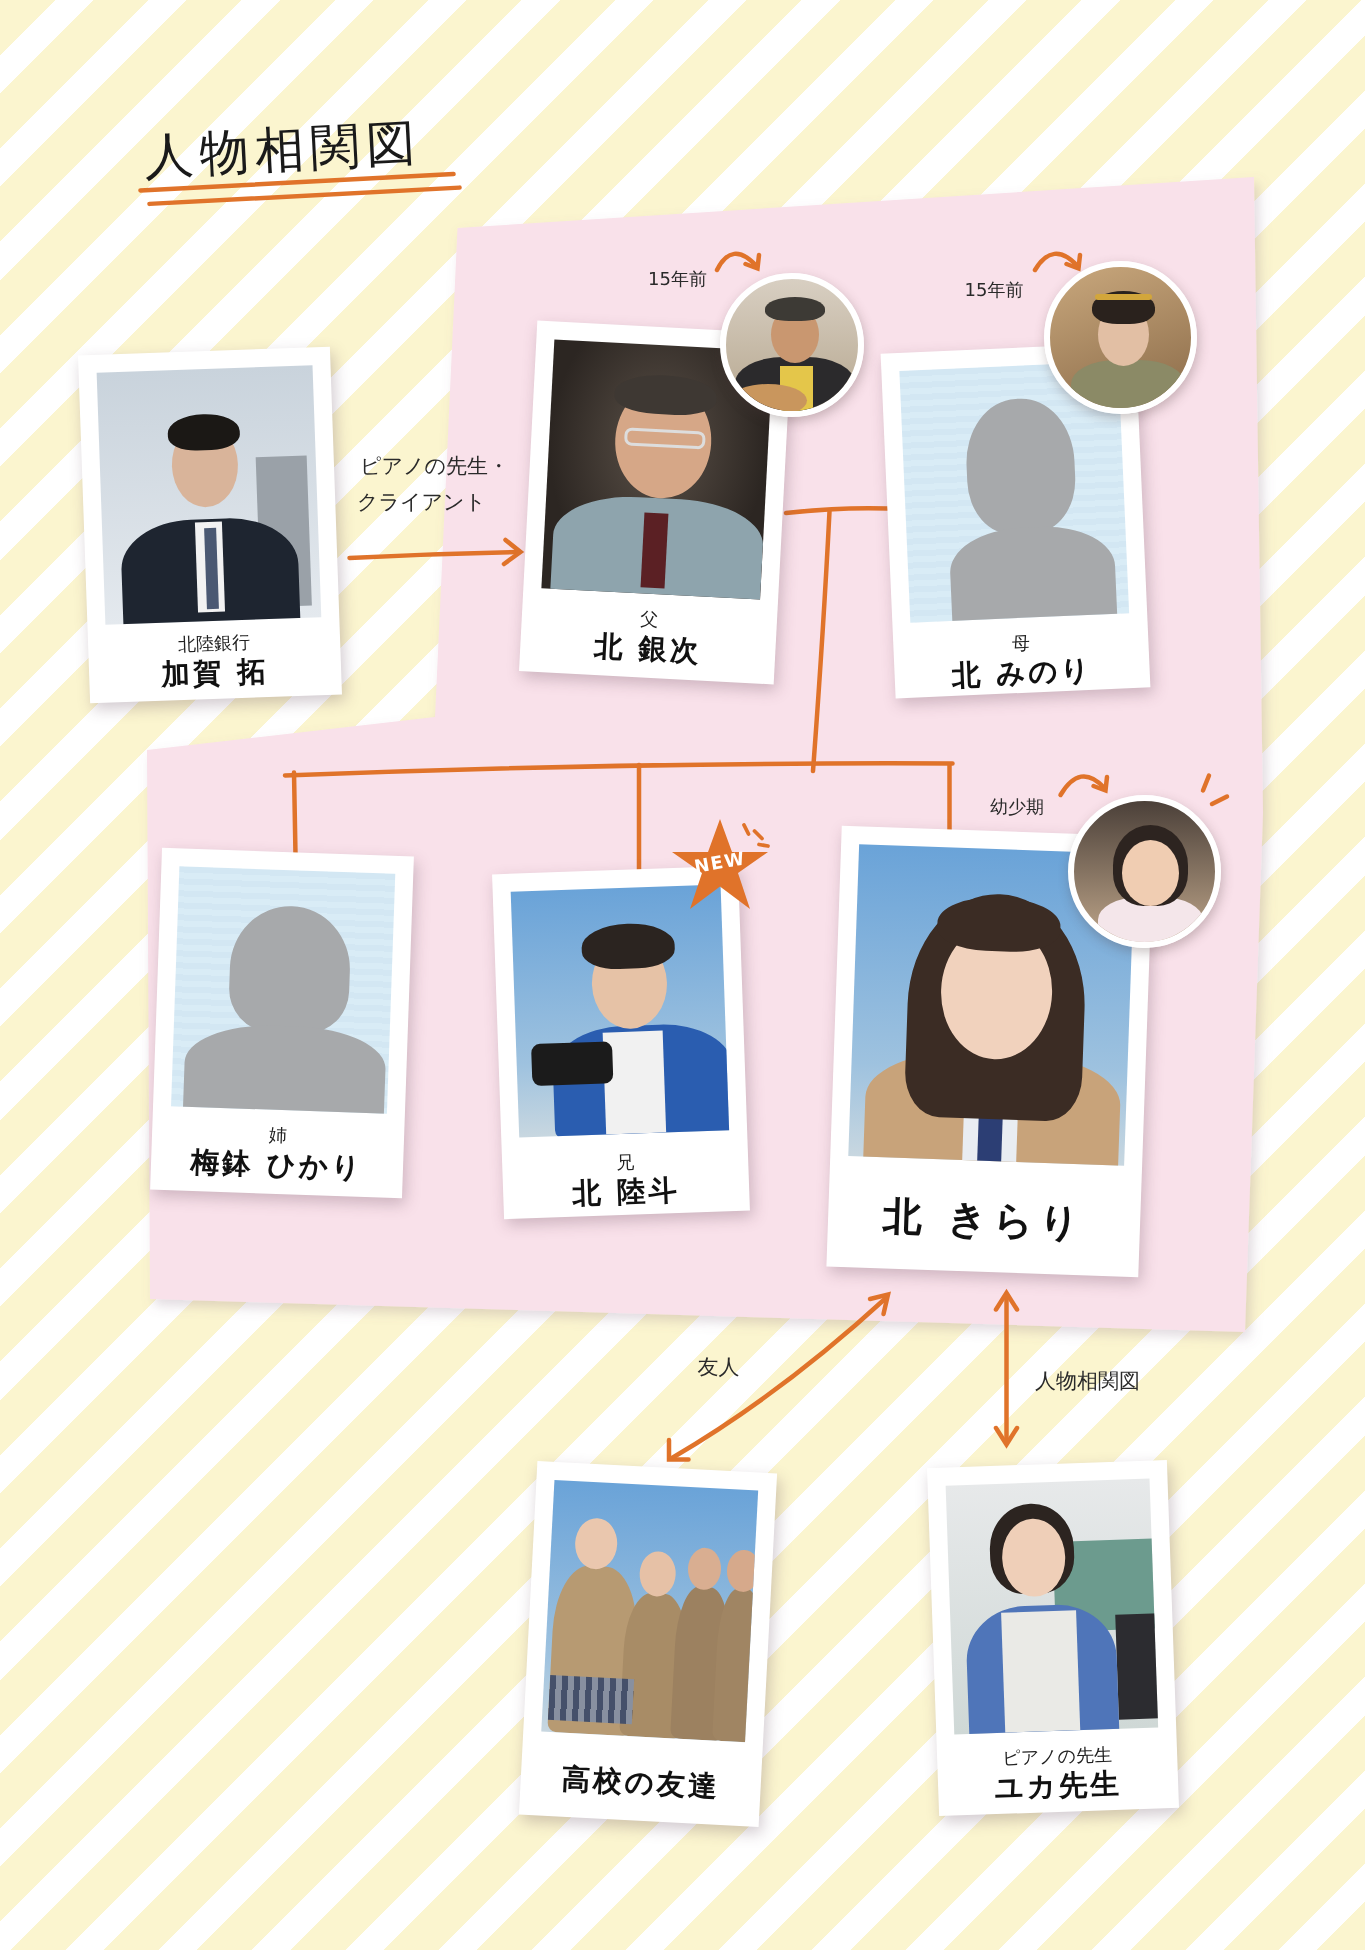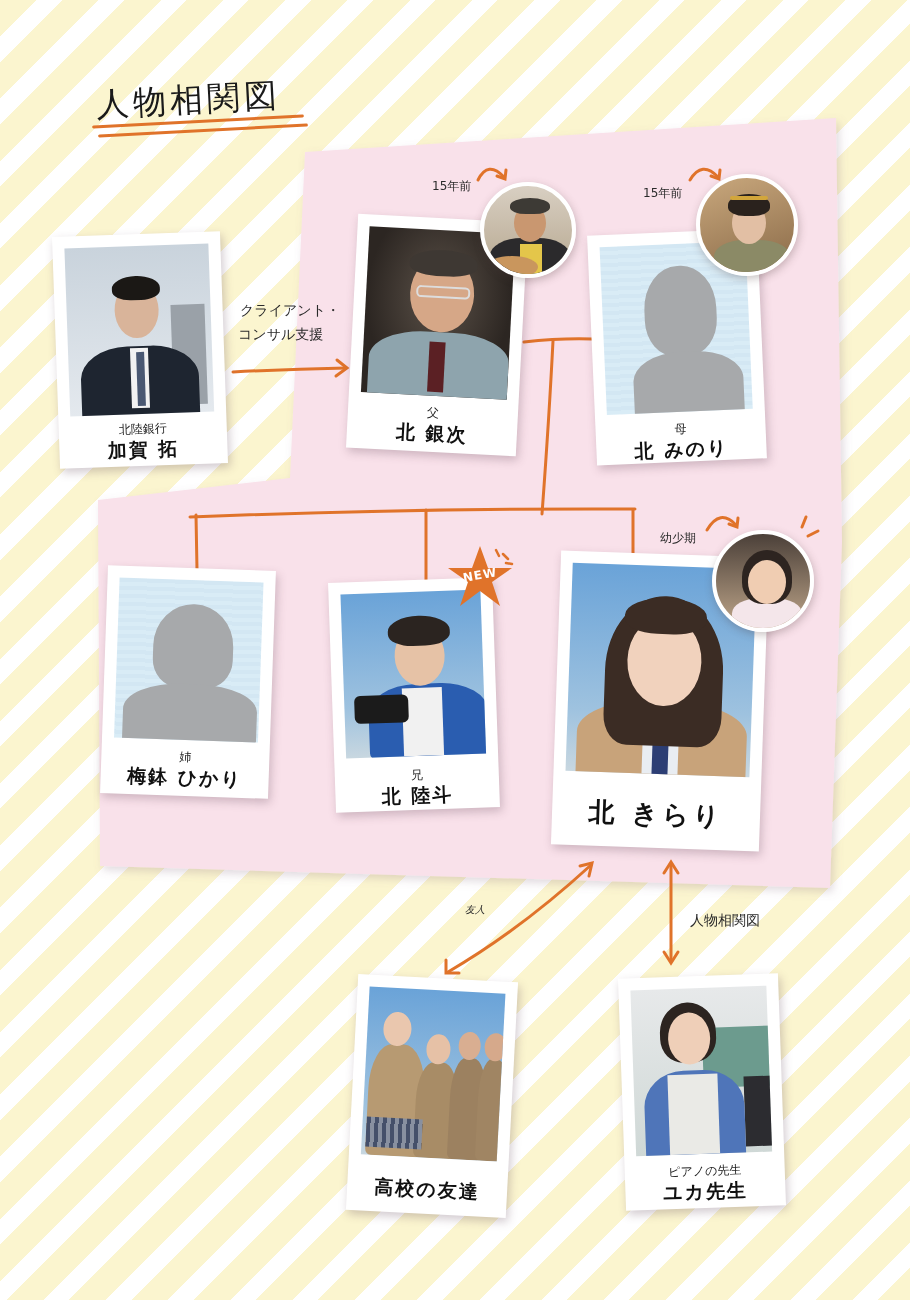--- a/index.html
+++ b/index.html
@@ -119,23 +119,23 @@
     <path d="M711,176 L719,179 L720,170"></path>
 
     <path d="M707,530 Q720,508 736,525"></path>
     <path d="M729,524 L737,527 L738,518"></path>
 
     <path d="M802,527 L806,517"></path>
     <path d="M808,536 L818,531"></path>
   </g>
 </svg>
 
-<div class="hand" style="left:240px; top:302px; font-size:14px;">クライアント・</div>
-<div class="hand" style="left:238px; top:326px; font-size:14px;">コンサル支援</div>
-<div class="hand" style="left:465px; top:903px; font-size:10px;font-style:italic;">友人</div>
+<div class="hand" style="left:240px; top:302px; font-size:14px;">ピアノの先生・</div>
+<div class="hand" style="left:238px; top:326px; font-size:14px;">クライアント</div>
+<div class="hand" style="left:465px; top:903px; font-size:14px;">友人</div>
 <div class="hand" style="left:690px; top:912px; font-size:14px;">人物相関図</div>
 <div class="hand" style="left:432px; top:178px; font-size:12px;">15年前</div>
 <div class="hand" style="left:643px; top:185px; font-size:12px;">15年前</div>
 <div class="hand" style="left:660px; top:530px; font-size:12px;">幼少期</div>
 
 <div class="card" style="left:56px; top:234px; width:168px; height:232px; transform:rotate(-2deg);">
   <div class="photo ph-sky" style="height:168px;">
     <div style="position:absolute; right:6px; top:60px; width:34px; height:100px; background:#9aa1a8;"></div>
     <div class="p-body" style="left:12px; top:100px; width:118px; height:80px; background:#1e2530;"></div>
     <div style="position:absolute; left:62px; top:102px; width:18px; height:60px; background:#f2f2f2;"></div>

